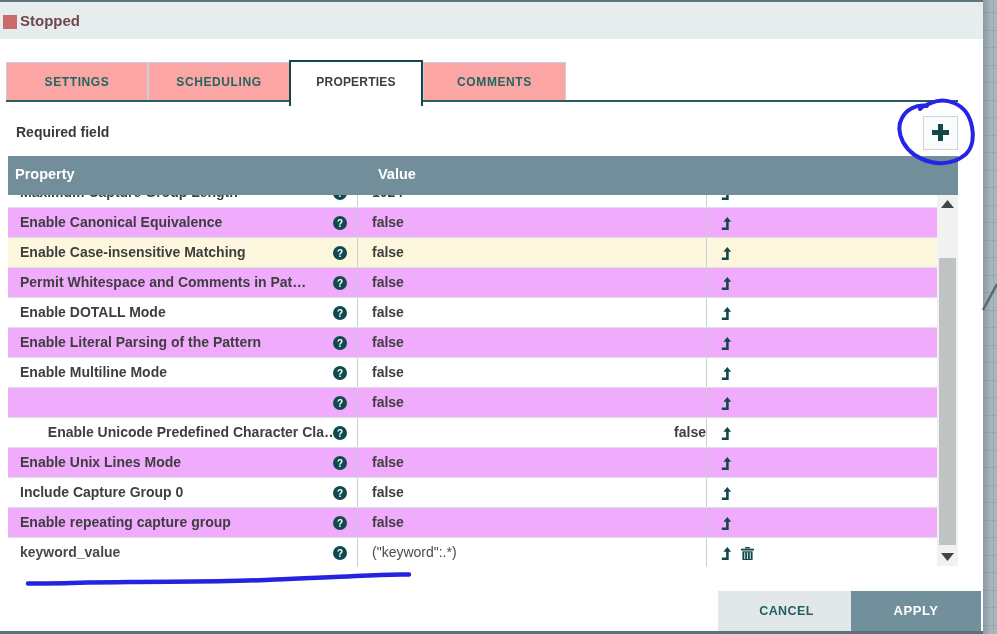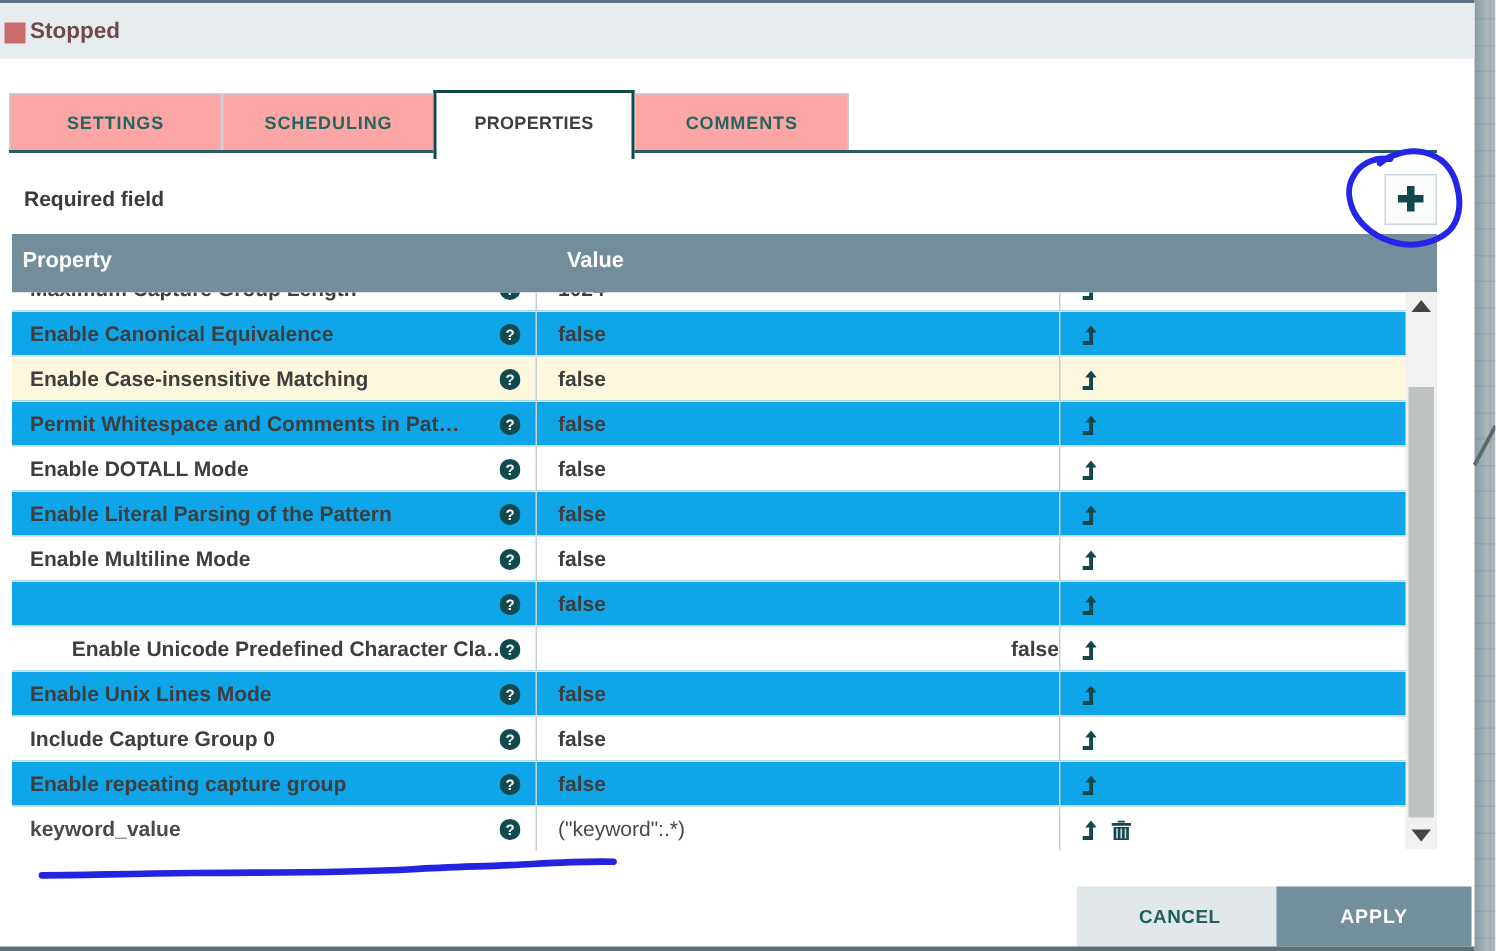--- a/index.html
+++ b/index.html
@@ -26,21 +26,21 @@
 
   #reqfield{left:16px;top:124px;font-size:14px;font-weight:bold;color:#3A3A3A;}
   #plusbtn{left:923px;top:116px;width:35px;height:34px;border:1px solid #C9D7DA;background:#FAFCFC;box-sizing:border-box;z-index:1;}
 
   
   #thead{left:8px;top:156px;width:950px;height:39px;background:#728E9B;color:#fff;font-size:14.5px;font-weight:bold;}
   #thprop{left:7px;top:10px;position:absolute;}
   #thval{left:354px;top:10px;position:absolute;margin-left:16px;}
   #tbody{left:8px;top:195px;width:950px;height:372px;overflow:hidden;background:#fff;}
   .row{position:absolute;left:0;width:950px;height:30px;border-top:1px solid #DCE1E3;box-sizing:border-box;}
-  .row.even{background:#0ea5e9;text-decoration:underline;}
+  .row.even{background:#f0abfc;text-decoration:underline;}
   .row.yellow{background:#FCF7DD;}
   .cellp{position:absolute;left:12px;top:0;width:318px;height:30px;line-height:29px;font-size:14px;font-weight:bold;color:#3E3E3E;white-space:nowrap;overflow:hidden;text-overflow:ellipsis;}
   .cellv{position:absolute;left:349px;top:0;width:349px;height:30px;line-height:29px;font-size:14px;font-weight:bold;color:#3E3E3E;border-left:1px solid #C4D1D7;padding-left:14px;box-sizing:border-box;}
   .cella{position:absolute;left:698px;top:0;width:231px;height:30px;border-left:1px solid #C4D1D7;box-sizing:border-box;}
   .qicon{position:absolute;left:325px;top:8px;width:14px;height:14px;}
   .licon{position:absolute;left:14px;top:9px;}
   .ticon{position:absolute;left:34px;top:9px;}
 
   
   #sbar{left:937px;top:195px;width:21px;height:371px;background:#F1F1F1;z-index:2;}

